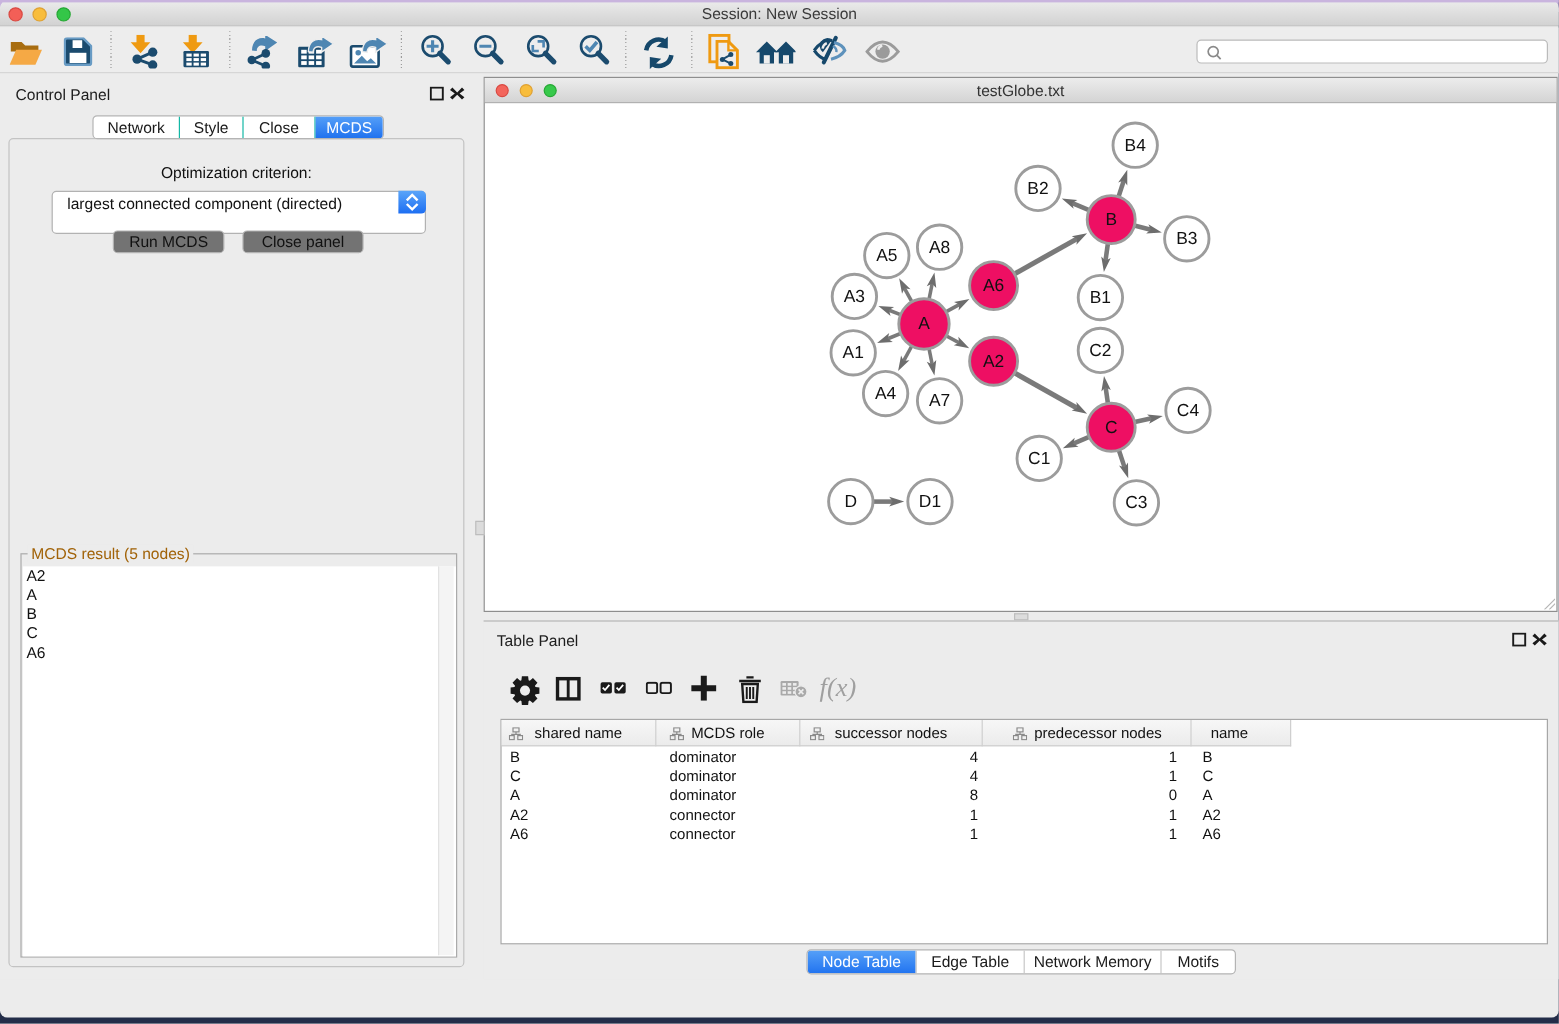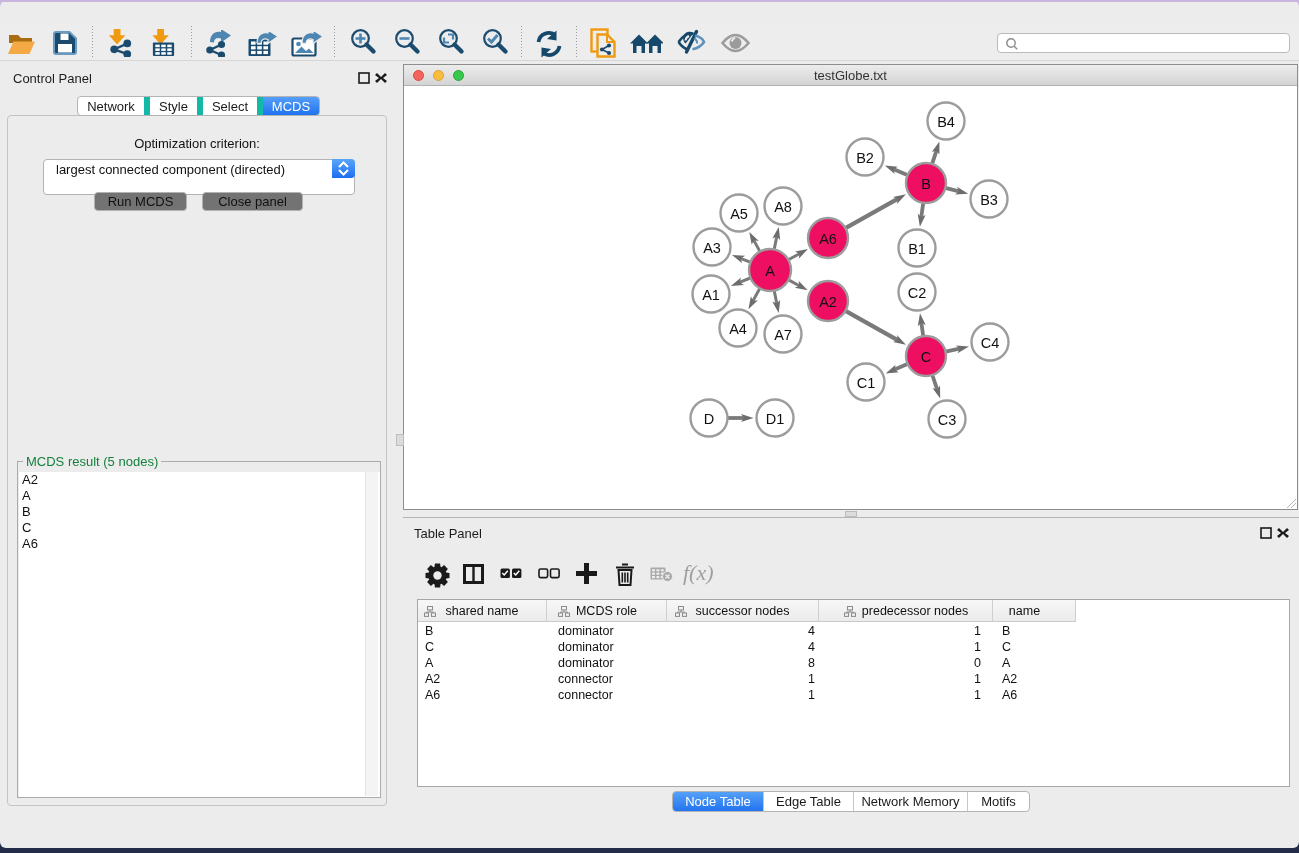--- a/index.html
+++ b/index.html
@@ -19,35 +19,35 @@
 .sep { position:absolute; top:3px; height:32px; width:1px;
   background-image:repeating-linear-gradient(#9c9c9c 0 1px, transparent 1px 3px); }
 #search { position:absolute; left:997px; top:10px; width:293px; height:20px; background:#fff;
   border:1px solid #bbb; border-radius:4px; }
 
 #cp { position:absolute; left:0; top:62px; width:390px; height:754px; background:#ececec; }
 #cpTitle { position:absolute; left:13px; top:9px; font-size:13px; color:#1d1d1d; }
 .panebtns { position:absolute; }
 #tabs { position:absolute; left:77px; top:34px; height:20px; display:flex;
   border:1px solid #b4b4b4; border-radius:4px; background:#fff; overflow:hidden; font-size:13px; }
-#tabs .tab { display:flex; align-items:center; justify-content:center; height:100%; color:#1a1a1a; border-right:6px solid #14b8a6; }
+#tabs .tab { display:flex; align-items:center; justify-content:center; height:100%; color:#1a1a1a; border-right:1px solid #14b8a6; }
 #tabs .tab:last-child { border-right:none; }
 #tabs .tab.sel { background:linear-gradient(#559ff8,#2072ef); color:#fff; }
 #tabContent { position:absolute; left:7px; top:53px; width:380px; height:691px;
   border:1px solid #c3c3c3; border-radius:4px; }
 #optlabel { position:absolute; left:0; top:74px; width:394px; text-align:center; font-size:13px; color:#111; }
 #dropdown { position:absolute; left:43px; top:97px; width:312px; height:36px; background:#fff;
   border:1px solid #b2b2b2; border-radius:4px; }
 #dropdown .txt { position:absolute; left:12px; top:2px; font-size:13px; color:#111; }
 #dropdown .cap { position:absolute; right:-1px; top:-1px; width:23px; height:19px; border-radius:0 4px 4px 0;
   background:linear-gradient(#5aa5f9,#1d6ef2); }
 .btn { position:absolute; height:19px; background:#737373; border:1px solid #b2b2b2; border-radius:4px;
   font-size:13px; color:#111; display:flex; align-items:center; justify-content:center; }
 #groupbox { position:absolute; left:17px; top:399px; width:364px; height:337px; border:1px solid #ababab; }
-#grouplabel { position:absolute; left:5px; top:-8px; background:#ececec; padding:0 3px; font-size:13px; color:#15803d; }
+#grouplabel { position:absolute; left:5px; top:-8px; background:#ececec; padding:0 3px; font-size:13px; color:#a16207; }
 #mlist { position:absolute; left:1px; top:10px; width:361px; height:325px; background:#fff; font-size:13px; color:#111; }
 #mlist div { height:16px; line-height:16px; padding-left:3px; }
 #mscroll { position:absolute; right:2px; top:10px; width:13px; height:324px; background:#f4f4f4; border-left:1px solid #e2e2e2; }
 
 #netwin { position:absolute; left:403px; top:64px; width:895px; height:446px; background:#fff;
   border:1px solid #8e8e8e; }
 #nettb { position:absolute; left:0; top:0; width:100%; height:21px;
   background:linear-gradient(#ececec,#d4d4d4); border-bottom:1px solid #b1b1b1; }
 #nettb .t1 { left:9px;  background:#f3655c; border:1px solid #d94a43; top:5px; width:11px; height:11px;}
 #nettb .t2 { left:29px; background:#f8bd3c; border:1px solid #dfa133; top:5px; width:11px; height:11px;}
@@ -72,20 +72,26 @@
 #listbtn { position:absolute; left:9px; top:8px; width:28px; height:19px; background:#f3f3f3; border:1px solid #ababab; border-radius:3px; }
 #membtn { position:absolute; right:10px; top:6px; width:74px; height:23px; background:#f6f6f6; border:1px solid #a9a9a9;
   font-size:13px; color:#111; display:flex; align-items:center; }
 #membtn .dot { width:11px; height:11px; border-radius:50%; background:#1f9932; margin:0 6px 0 12px; }
 </style>
 </head>
 <body>
 <div id="deskTop"></div>
 <div id="purpleTop"></div>
 <div id="app">
+<div id="titlebar">
+  <div class="tl t1"></div>
+      <div class="tl t2"></div>
+      <div class="tl t3"></div>
+  <div id="wtitle">Session: New Session</div>
+</div>
 <div id="toolbar">
   <svg style="position:absolute;left:8px;top:8px" width="27" height="25" viewBox="0 0 27 25">
         <path d="M1,4 L10,4 L13,7 L24,7 L24,12 L1,12 Z" fill="#a86d10"></path>
         <path d="M0,23 L5.5,10.5 L27,10.5 L21.5,23 Z" fill="#f5a945"></path>
       </svg>
   <svg style="position:absolute;left:53px;top:8px" width="24" height="24" viewBox="0 0 24 24">
         <path d="M3,1 H16.5 L23,7.5 V21 Q23,23 21,23 H3 Q1,23 1,21 V3 Q1,1 3,1 Z" fill="#1b4b6e" stroke="#689bc4" stroke-width="2"></path>
         <rect x="7.5" y="2.5" width="8" height="6.5" fill="#fff"></rect>
         <rect x="5" y="13" width="14" height="8.5" fill="#fff"></rect>
       </svg>
@@ -220,21 +226,21 @@
 <div id="cp">
   <div id="cpTitle">Control Panel</div>
   <svg class="panebtns" style="left:358px;top:10px" width="30" height="12" viewBox="0 0 30 12">
     <rect x="1" y="1" width="10" height="10" fill="none" stroke="#1a1a1a" stroke-width="1.6"></rect>
     <path d="M19 1 L23 5 L27 1 L29 3 L25 6 L29 9 L27 11 L23 7 L19 11 L17 9 L21 6 L17 3 Z" fill="#1a1a1a"></path>
   </svg>
   <div id="tabContent"></div>
   <div id="tabs">
     <div class="tab" style="width:72px">Network</div>
     <div class="tab" style="width:53px">Style</div>
-    <div class="tab" style="width:60px">Select</div>
+    <div class="tab" style="width:60px">Close</div>
     <div class="tab sel" style="width:56px">MCDS</div>
   </div>
   <div id="optlabel">Optimization criterion:</div>
   <div id="dropdown">
     <div class="txt">largest connected component (directed)</div>
     <div class="cap"><svg width="23" height="19" viewBox="0 0 23 19">
             <path d="M7 8 L11.5 3.5 L16 8" fill="none" stroke="#fff" stroke-width="2"></path>
             <path d="M7 11 L11.5 15.5 L16 11" fill="none" stroke="#fff" stroke-width="2"></path>
           </svg></div>
   </div>

